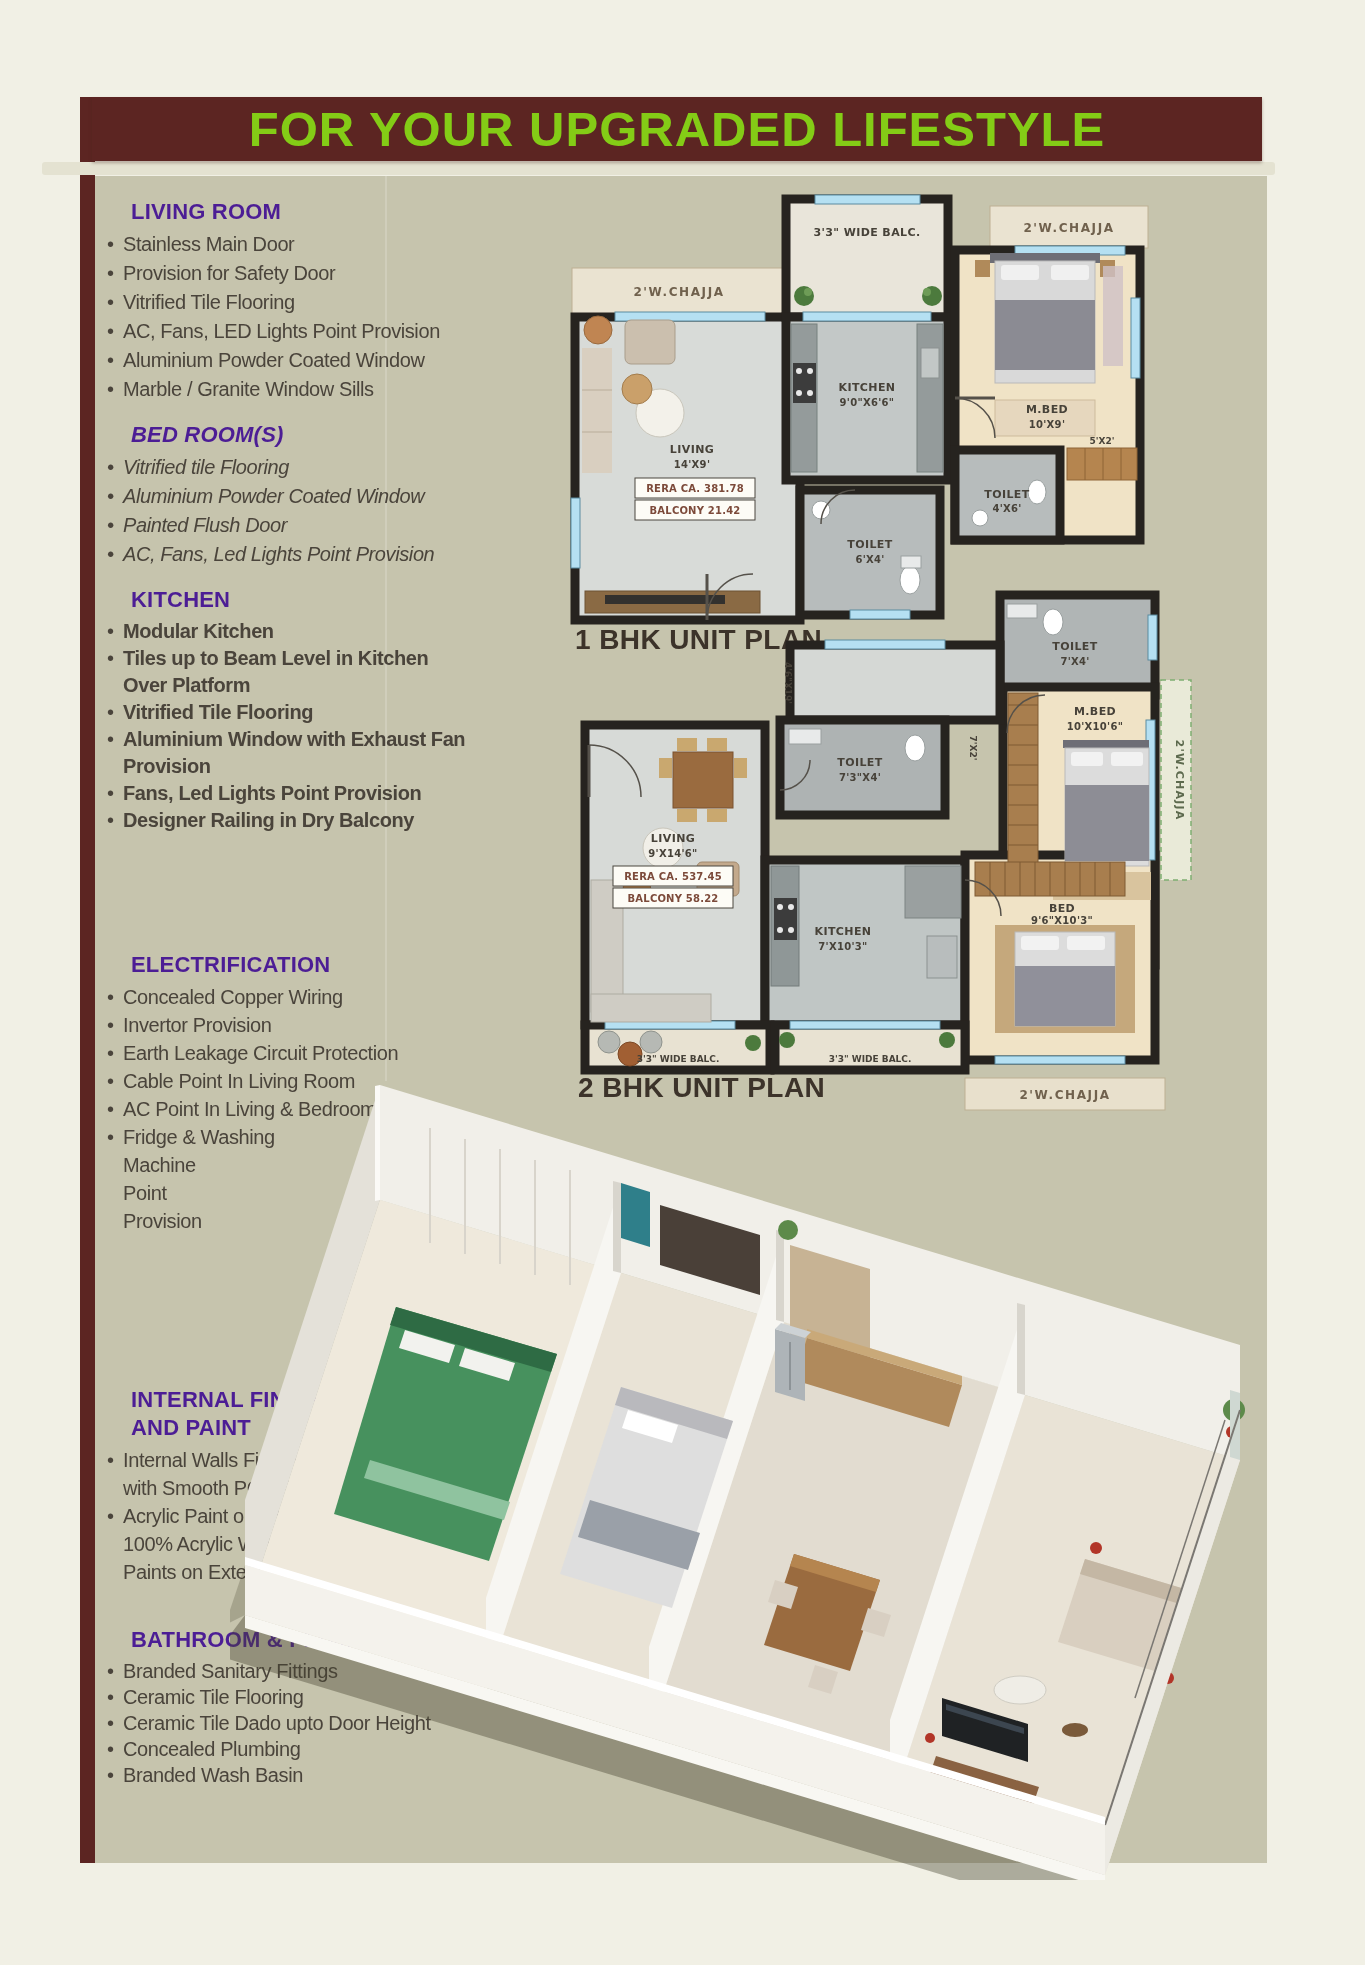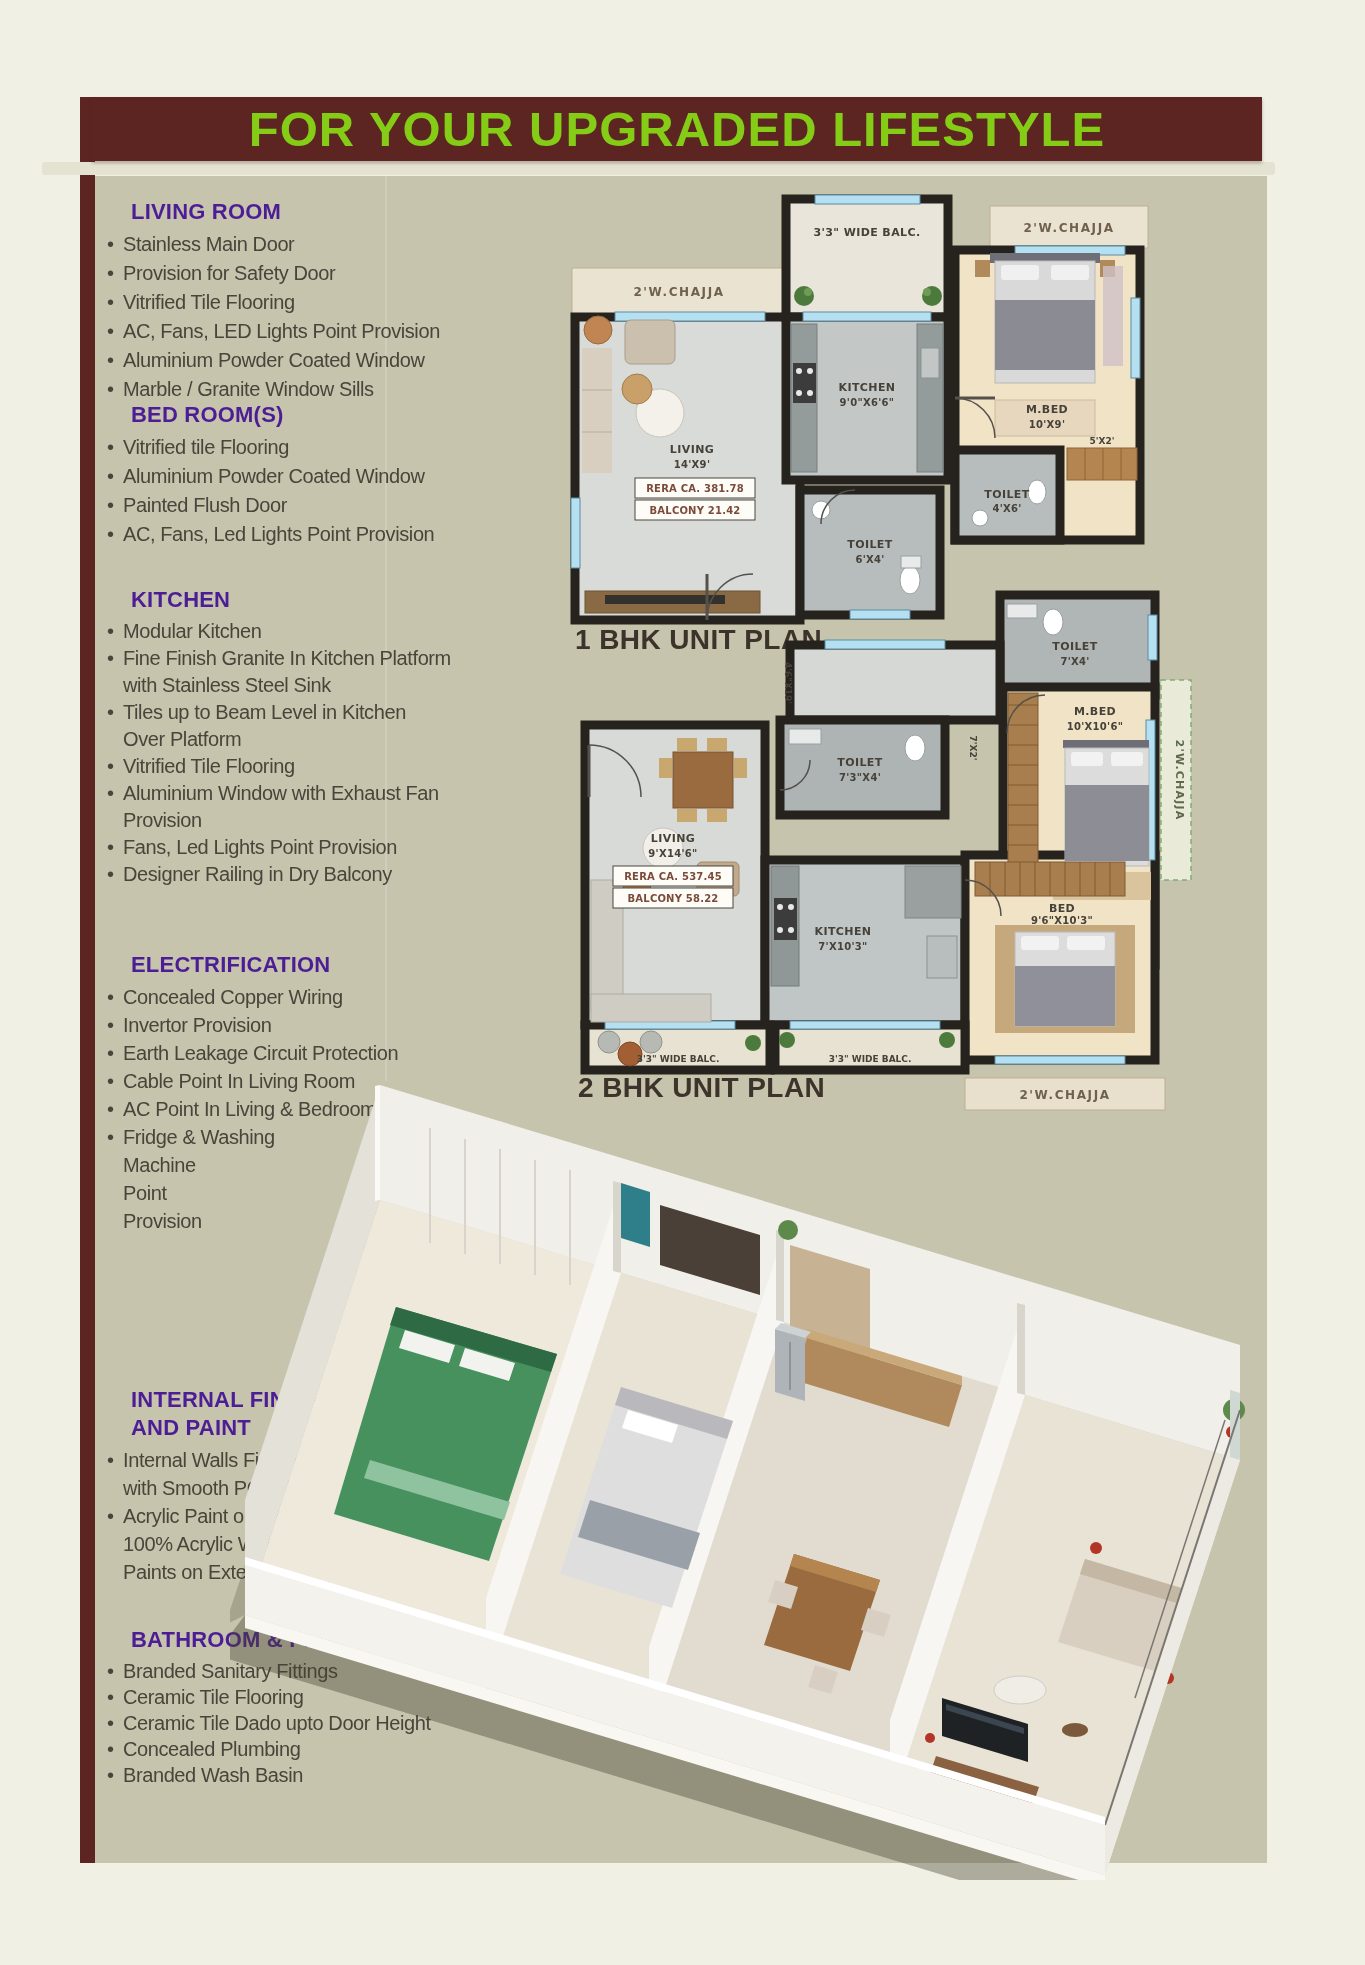--- a/index.html
+++ b/index.html
@@ -42,24 +42,24 @@
   .spec ul{list-style:none;margin:0;padding:0;}
   .spec li{
     position:relative;padding-left:18px;font-size:20px;color:#4a443b;
     letter-spacing:-.4px;
   }
   .spec li::before{
     content:"\2022";position:absolute;left:2px;top:0;color:#4a443b;
   }
   .spec li span{display:block;}
   .lh29 li span{line-height:29px;} .lh29 li::before{line-height:29px;}
-  .lh27 li span{line-height:27px;} .lh27 li::before{line-height:27px;}
+  .lh27 li span{line-height:27px;font-weight:bold;} .lh27 li::before{line-height:27px;}
   .lh28 li span{line-height:28px;} .lh28 li::before{line-height:28px;}
   .lh26 li span{line-height:26px;} .lh26 li::before{line-height:26px;}
-  .s1{top:198px;} .s2{top:401px;} .s3{top:586px;}
+  .s1{top:198px;} .s2{top:421px;font-style:italic;} .s3{top:586px;}
   .s4{top:951px;} .s5{top:1386px;} .s6{top:1626px;}
   
   .plan-caption{
     position:absolute;font-size:28px;font-weight:bold;color:#3c332a;
     letter-spacing:.4px;white-space:nowrap;
   }
   .cap1{left:575px;top:624px;}
   .cap2{left:578px;top:1072px;}
   .plan-svg{position:absolute;}
   
@@ -128,24 +128,20 @@
   </ul>
 </section>
 
 <section class="spec s3 lh27">
   <h3>
       <span>KITCHEN</span>
     </h3>
   <ul>
     <li>
         <span>Modular Kitchen</span>
-      </li>
-    <li>
-        <span>Fine Finish Granite In Kitchen Platform</span>
-        <span>with Stainless Steel Sink</span>
       </li>
     <li>
         <span>Tiles up to Beam Level in Kitchen</span>
         <span>Over Platform</span>
       </li>
     <li>
         <span>Vitrified Tile Flooring</span>
       </li>
     <li>
         <span>Aluminium Window with Exhaust Fan</span>

